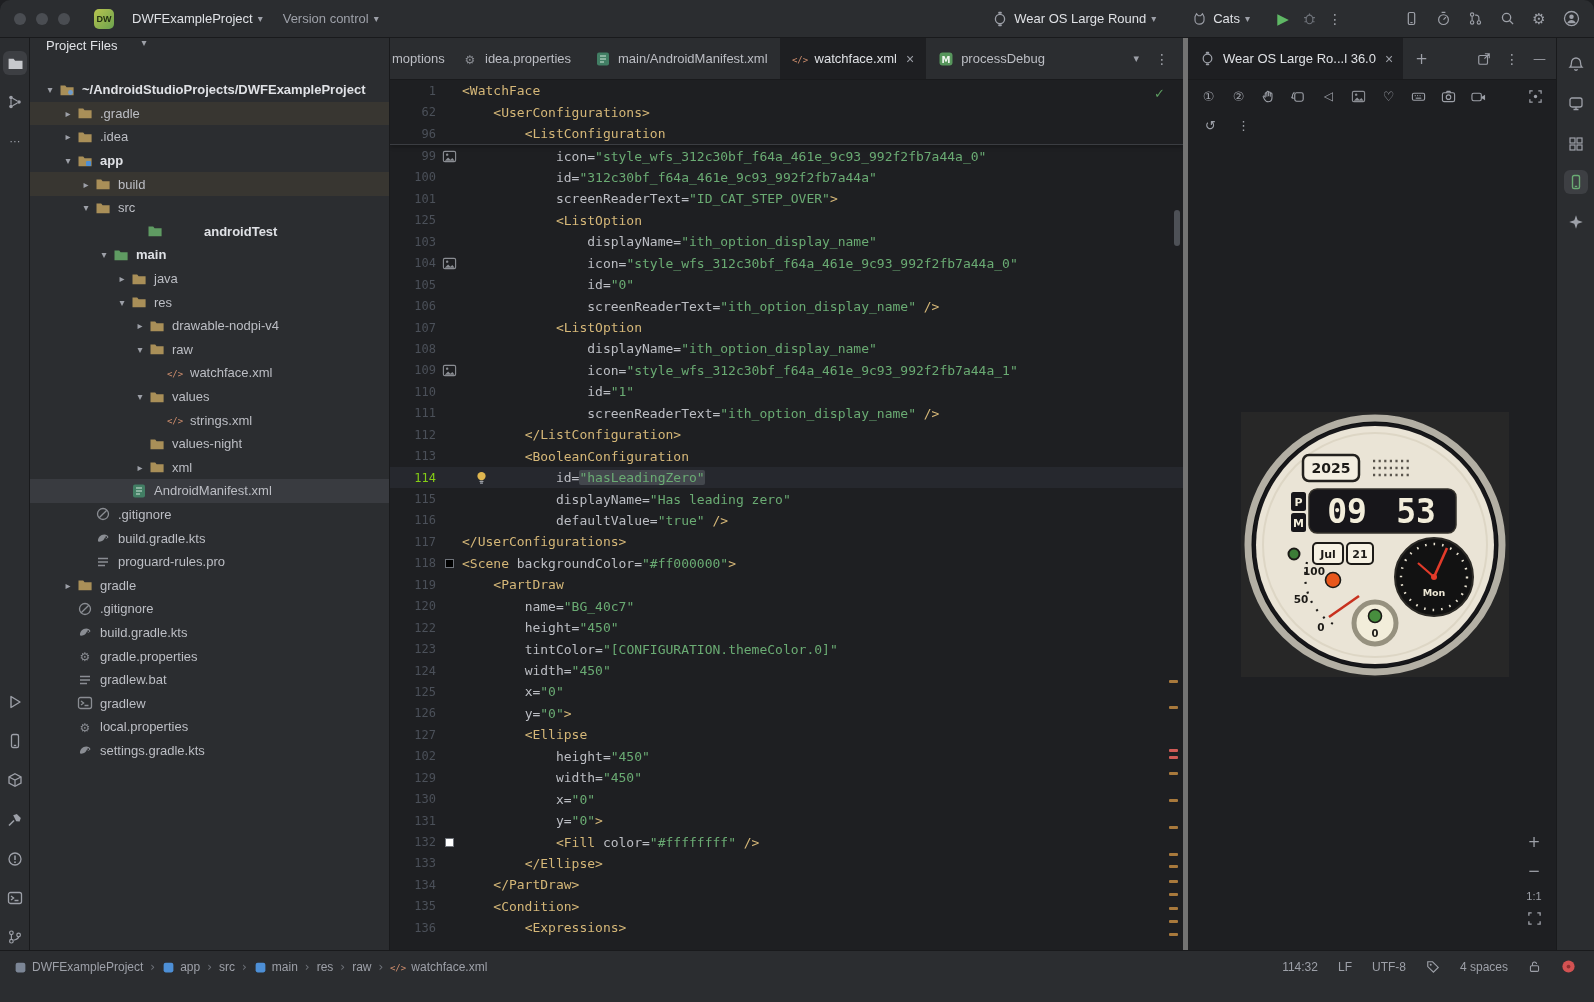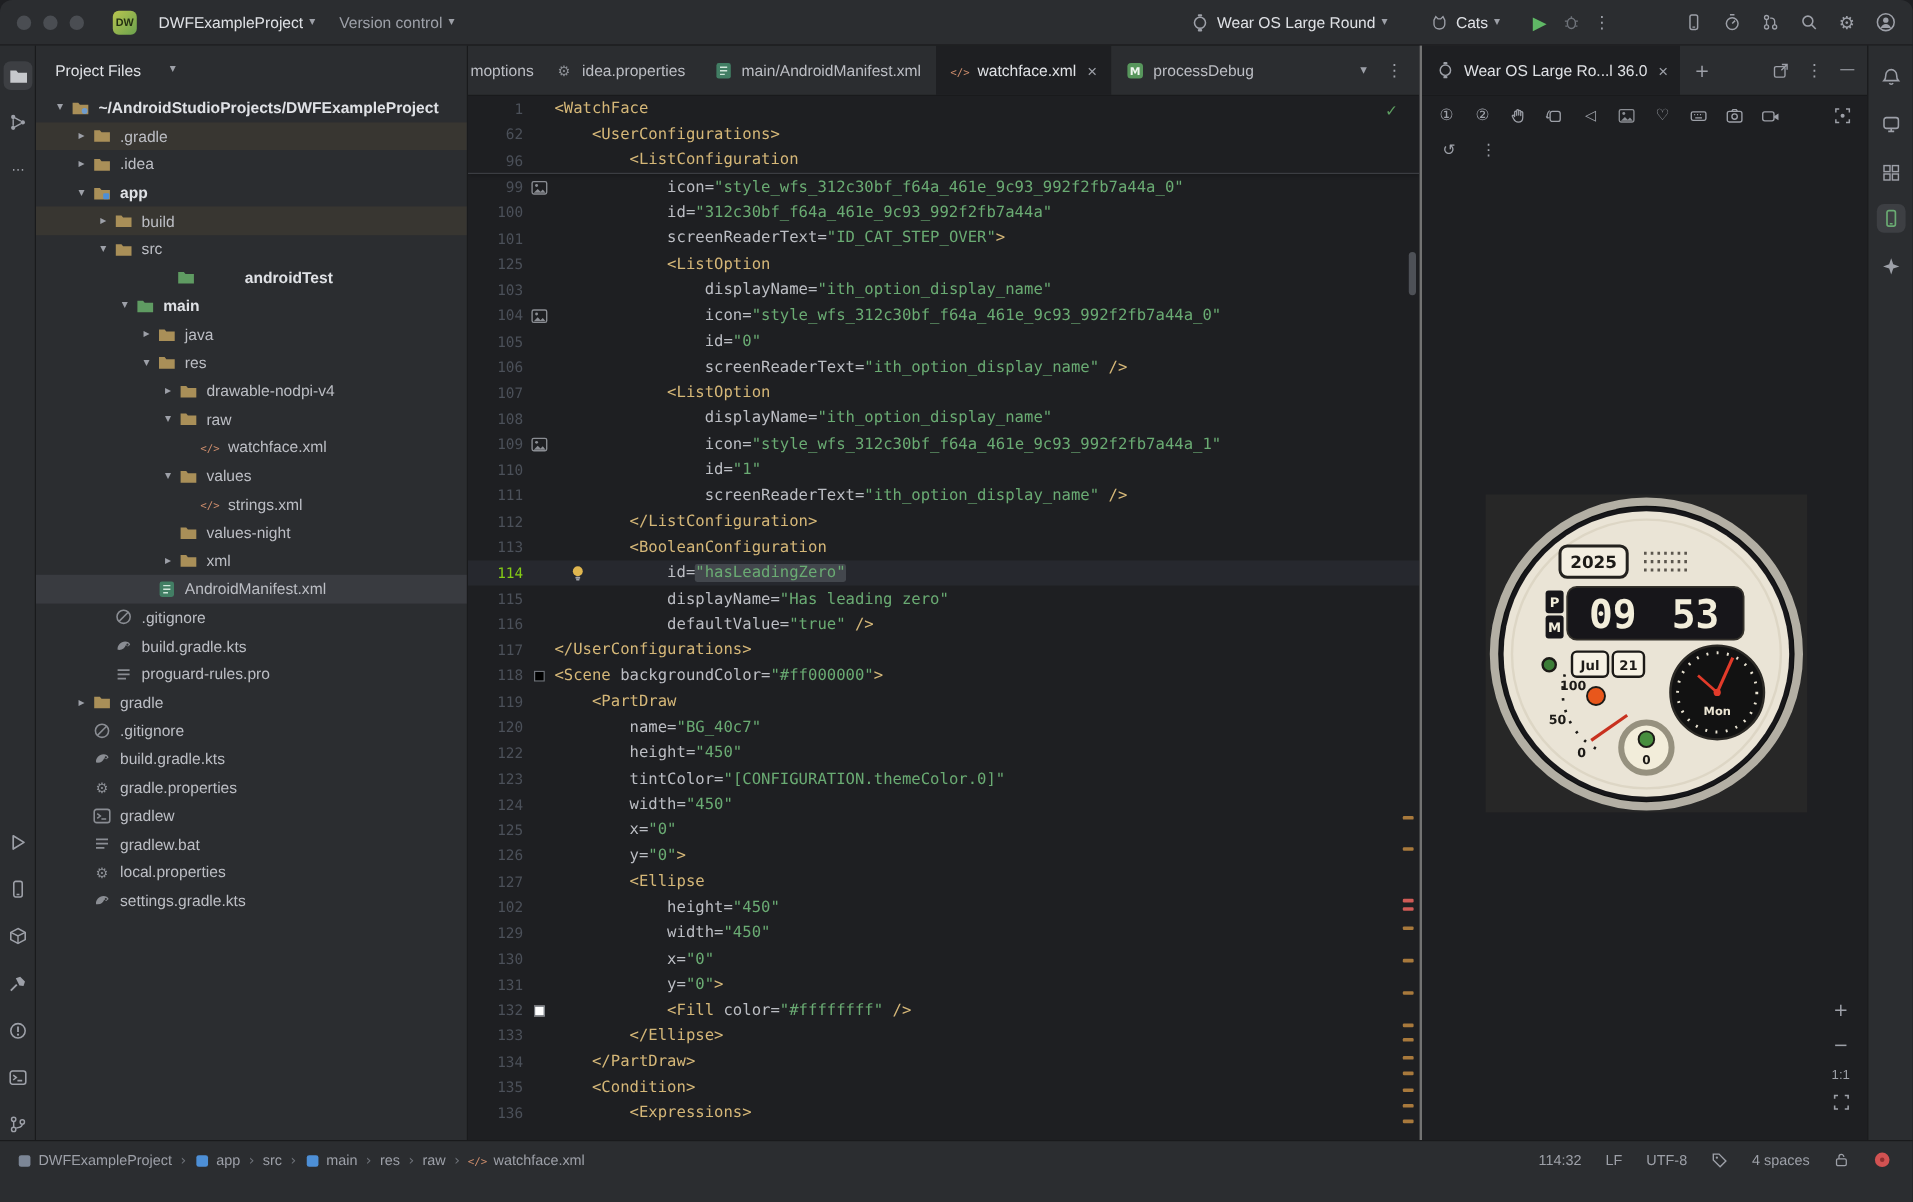--- a/index.html
+++ b/index.html
@@ -15,21 +15,21 @@
   .chev{color:#9da0a8;font-size:10px;line-height:1}
   .tb-icon{width:18px;height:18px;display:flex;align-items:center;justify-content:center;color:#9da0a8}
   .tb-icons{display:flex;align-items:center;gap:14px}
   .glyph{font-family:"DejaVu Sans",sans-serif}
   
   #left-strip{position:absolute;left:0;top:38px;width:30px;bottom:52px;background:#2b2d30;border-right:1px solid #191a1c}
   .strip-ic{position:absolute;left:3px;width:24px;height:24px;border-radius:6px;display:flex;align-items:center;justify-content:center;color:#9da0a8}
   .strip-ic.active{background:#3d3f43}
   
   #project-panel{position:absolute;left:30px;top:38px;width:360px;bottom:52px;background:#2b2d30;border-right:1px solid #191a1c;overflow:hidden}
-  #pp-header{height:40px;display:flex;align-items:center;gap:24px;padding-left:16px;color:#dfe1e5}
+  #pp-header{height:40px;display:flex;gap:24px;padding-left:16px;color:#dfe1e5}
   #tree{position:relative}
   .tree-row{height:23.6px;display:flex;align-items:center;white-space:nowrap}
   .tree-row.selected{background:#393b40}
   .tree-row.hl{background:#383631}
   .tr-chev{width:16px;color:#9da0a8;font-size:10px;text-align:center;flex:none}
   .tr-icon{width:18px;height:16px;flex:none;display:flex;align-items:center;justify-content:center}
   .tr-label{padding-left:6px;color:#bcbec4}
   .tree-row.bold .tr-label{color:#dfe1e5;font-weight:bold}
   
   #editor{position:absolute;left:390px;top:38px;width:793px;bottom:52px;background:#1e1f22;overflow:hidden}
@@ -48,21 +48,21 @@
   .code-line.current .lnum{color:#84cc16}
   .t-tag{color:#d5b778}.t-plain{color:#bcbec4}.t-str{color:#6aab73}
   .t-strhl{color:#6aab73;background:#43474d;border-radius:2px}
   #sticky{border-bottom:1px solid #3b3d42;position:relative;background:#1e1f22;box-shadow:0 2px 4px rgba(0,0,0,.25)}
   .bulb{position:absolute;left:84px;top:3px}
   .swatch{width:9px;height:9px;border:1px solid #6f737a}
   #inspect-ok{position:absolute;top:6px;right:18px;color:#5c9c60;font-weight:bold;font-size:13px}
   #ed-thumb{position:absolute;right:3px;top:130px;width:6px;height:36px;background:#4e5157;border-radius:3px}
   .mark{position:absolute;right:5px;width:9px;height:2.5px;border-radius:1px}
   
-  #device-panel{position:absolute;left:1183px;top:38px;width:373px;bottom:52px;background:#1e1f22;border-left:2px solid #737373}
+  #device-panel{position:absolute;left:1183px;top:38px;width:373px;bottom:52px;background:#1e1f22;border-left:5px solid #737373}
   #dev-header{height:42px;background:#2b2d30;border-bottom:1px solid #191a1c;display:flex;align-items:stretch}
   #dev-tab{display:flex;align-items:center;gap:7px;background:#1e1f22;padding:0 10px;color:#dfe1e5;white-space:nowrap}
   #dev-header-right{margin-left:auto;display:flex;align-items:center;gap:14px;padding-right:10px;color:#9da0a8}
   #dev-toolbar{height:32px;display:flex;align-items:center;gap:13px;padding:0 12px;color:#9da0a8}
   #dev-toolbar2{height:26px;display:flex;align-items:center;gap:16px;padding:0 14px;color:#9da0a8}
   .dt-ic{width:17px;height:17px;display:flex;align-items:center;justify-content:center;font-size:13px}
   #watch-screen{position:absolute;left:53px;top:374px;width:268px;height:265px;background:#272727}
   #zoom-controls{position:absolute;right:12px;top:794px;display:flex;flex-direction:column;align-items:center;gap:9px;color:#9da0a8}
   .zc-btn{width:20px;height:20px;display:flex;align-items:center;justify-content:center;font-size:15px}
   #zoom-label{font-size:11px}
@@ -461,34 +461,34 @@
           <svg width="16" height="16" viewBox="0 0 16 16">
             <text x="8" y="12.5" text-anchor="middle" font-family="DejaVu Sans" font-size="12" fill="#8a8d93">⚙</text>
           </svg>
         </span>
         <span class="tr-label">gradle.properties</span>
       </div>
       <div class="tree-row" style="padding-left: 30px;">
         <span class="tr-chev glyph"></span>
         <span class="tr-icon">
           <svg width="16" height="16" viewBox="0 0 16 16">
+            <path d="M3 4.5h10M3 8h10M3 11.5h7" stroke="#8a8d93" stroke-width="1.4"></path>
+          </svg>
+        </span>
+        <span class="tr-label">gradlew.bat</span>
+      </div>
+      <div class="tree-row" style="padding-left: 30px;">
+        <span class="tr-chev glyph"></span>
+        <span class="tr-icon">
+          <svg width="16" height="16" viewBox="0 0 16 16">
             <rect x="1.5" y="2.5" width="13" height="11" rx="2" fill="none" stroke="#8a8d93" stroke-width="1.3"></rect>
             <path d="M4 6l2.6 2L4 10M7.5 10.5h4" fill="none" stroke="#8a8d93" stroke-width="1.3"></path>
           </svg>
         </span>
         <span class="tr-label">gradlew</span>
-      </div>
-      <div class="tree-row" style="padding-left: 30px;">
-        <span class="tr-chev glyph"></span>
-        <span class="tr-icon">
-          <svg width="16" height="16" viewBox="0 0 16 16">
-            <path d="M3 4.5h10M3 8h10M3 11.5h7" stroke="#8a8d93" stroke-width="1.4"></path>
-          </svg>
-        </span>
-        <span class="tr-label">gradlew.bat</span>
       </div>
       <div class="tree-row" style="padding-left: 30px;">
         <span class="tr-chev glyph"></span>
         <span class="tr-icon">
           <svg width="16" height="16" viewBox="0 0 16 16">
             <text x="8" y="12.5" text-anchor="middle" font-family="DejaVu Sans" font-size="12" fill="#8a8d93">⚙</text>
           </svg>
         </span>
         <span class="tr-label">local.properties</span>
       </div>

